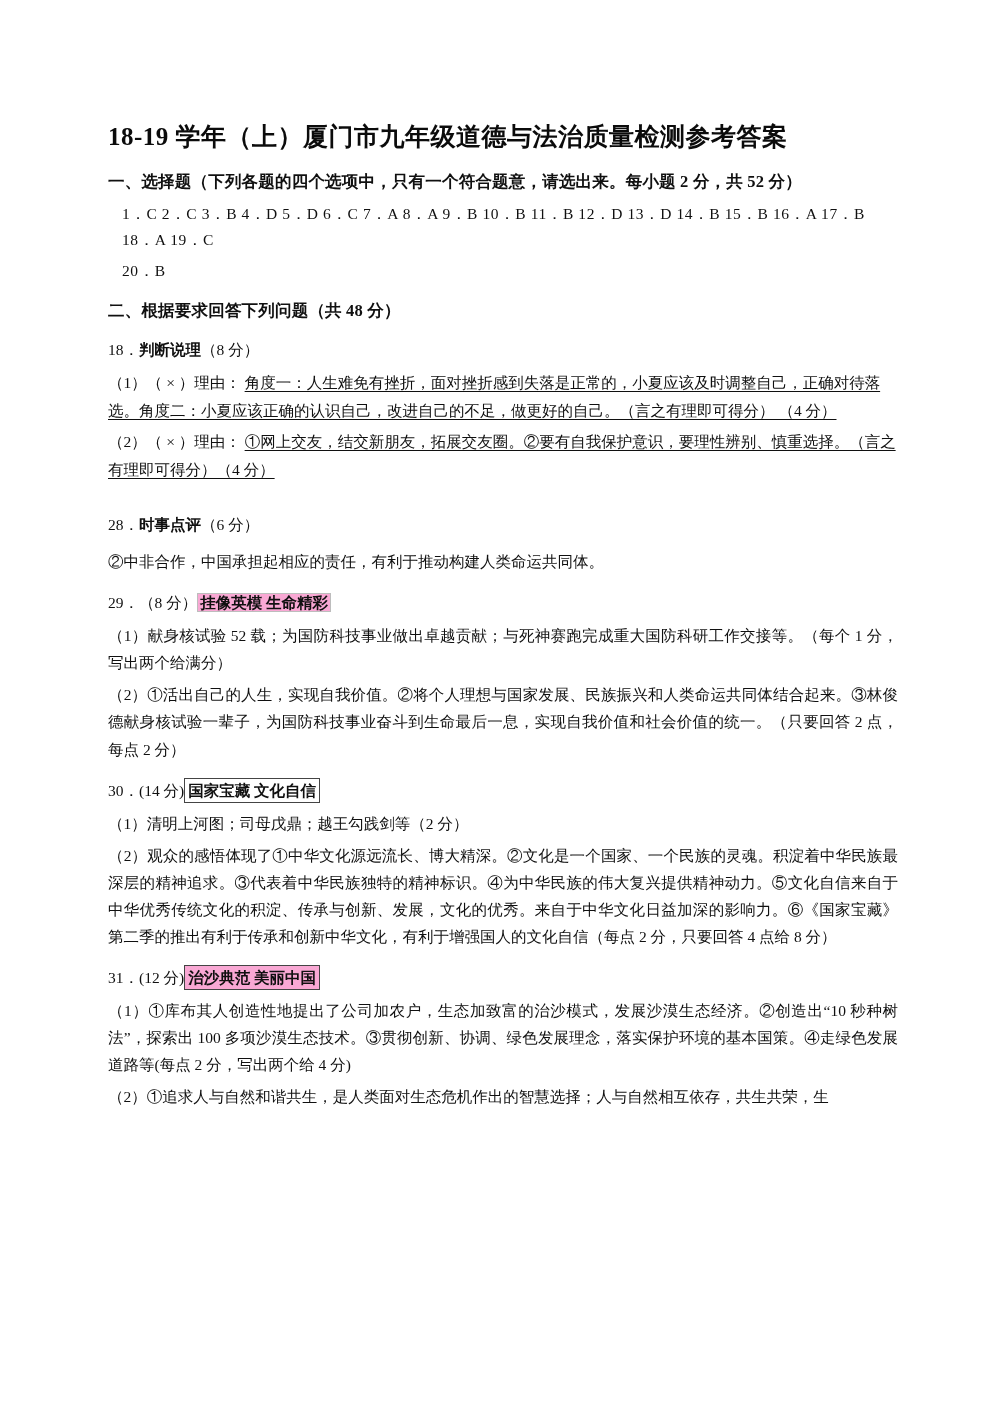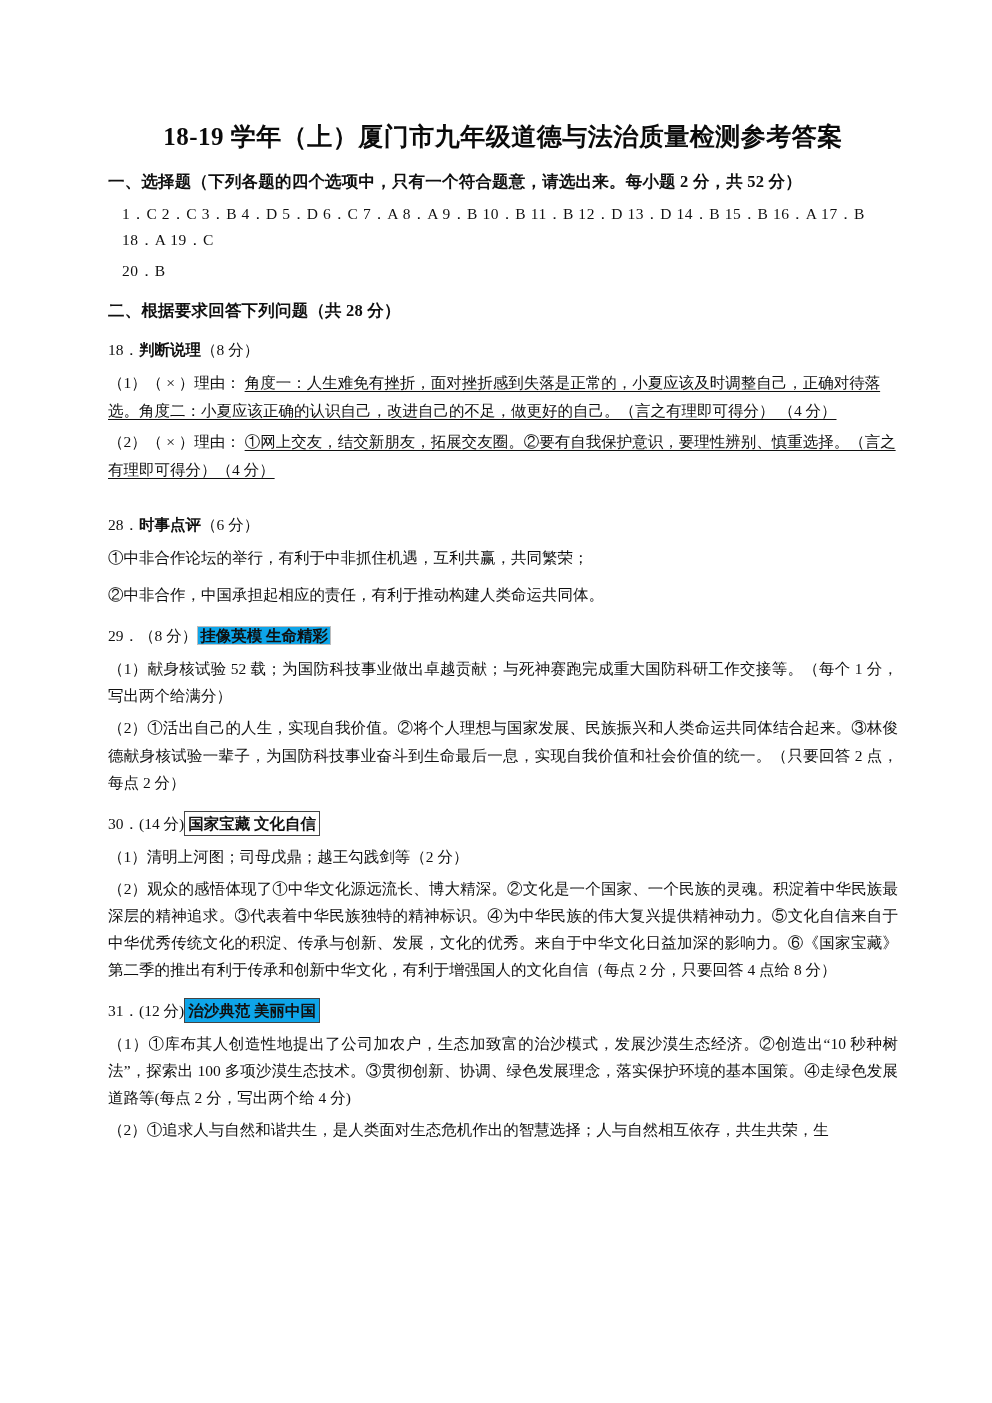--- a/index.html
+++ b/index.html
@@ -26,21 +26,20 @@
   .content {
     position: absolute;
     left: 108px;
     top: 120px;
     width: 790px;
   }
   h1.doc-title {
     font-family: "Liberation Serif", "DejaVu Serif", serif;
     font-size: 25px;
     font-weight: bold;
-    text-align: center;
     margin: 0 0 18px 0;
     letter-spacing: 0.5px;
     color: #0b0b0b;
   }
   .sec-head {
     font-size: 16.5px;
     font-weight: bold;
     margin: 10px 0 8px 0;
     letter-spacing: 0.2px;
   }
@@ -58,21 +57,21 @@
   }
   .q-head {
     font-size: 15.5px;
     margin: 16px 0 6px 0;
     line-height: 1.6;
   }
   .q-head .bold {
     font-weight: bold;
   }
   .hl {
-    background: #0ea5e9;
+    background: #f9a8d4;
     padding: 0 2px;
     border: 1px solid #bdbdbd;
   }
   .box {
     border: 1px solid #444;
     padding: 3px 3px;
   }
   .u {
     text-decoration: underline;
     text-underline-offset: 3px;
@@ -90,40 +89,39 @@
 <div class="page">
   <div class="content">
 
     <h1 class="doc-title">18-19 学年（上）厦门市九年级道德与法治质量检测参考答案</h1>
 
     <div class="sec-head">一、选择题（下列各题的四个选项中，只有一个符合题意，请选出来。每小题 2 分，共 52 分）</div>
 
     <div class="ans-line">1．C  2．C  3．B  4．D  5．D        6．C  7．A  8．A  9．B  10．B        11．B  12．D  13．D  14．B  15．B            16．A  17．B  18．A  19．C</div>
     <div class="ans-line">20．B</div>
 
-    <div class="sec-head" style="margin-top:16px;">二、根据要求回答下列问题（共 28 分）</div>
+    <div class="sec-head" style="margin-top:16px;">二、根据要求回答下列问题（共 48 分）</div>
 
     <div class="q-head">
       <span>18．</span><span class="bold">判断说理</span><span>（8 分）</span>
     </div>
 
     <div class="q27-line">
       <span>（1）（ × ）理由：</span>
       <span class="u">角度一：人生难免有挫折，面对挫折感到失落是正常的，小夏应该及时调整自己，正确对待落选。角度二：小夏应该正确的认识自己，改进自己的不足，做更好的自己。（言之有理即可得分）  （4 分）</span>
     </div>
 
     <div class="q27-line">
       <span>（2）（ × ）理由：</span>
       <span class="u">①网上交友，结交新朋友，拓展交友圈。②要有自我保护意识，要理性辨别、慎重选择。（言之有理即可得分）（4 分）</span>
     </div>
 
     <div class="q-head mt-big">
       <span>28．</span><span class="bold">时事点评</span><span>（6 分）</span>
     </div>
-    <div class="para">①中非合作论坛的举行，有利于中非抓住机遇，互利共赢，共同繁荣；</div>
     <div class="para" style="margin-top:10px;">②中非合作，中国承担起相应的责任，有利于推动构建人类命运共同体。</div>
 
     <div class="q-head">
       <span>29．（8 分）</span><span class="bold hl">挂像英模  生命精彩</span>
     </div>
     <div class="para">（1）献身核试验 52 载；为国防科技事业做出卓越贡献；与死神赛跑完成重大国防科研工作交接等。（每个 1 分，写出两个给满分）</div>
     <div class="para">（2）①活出自己的人生，实现自我价值。②将个人理想与国家发展、民族振兴和人类命运共同体结合起来。③林俊德献身核试验一辈子，为国防科技事业奋斗到生命最后一息，实现自我价值和社会价值的统一。（只要回答 2 点，每点 2 分）</div>
 
     <div class="q-head">
       <span>30．(14 分)</span><span class="bold box">国家宝藏  文化自信</span>

